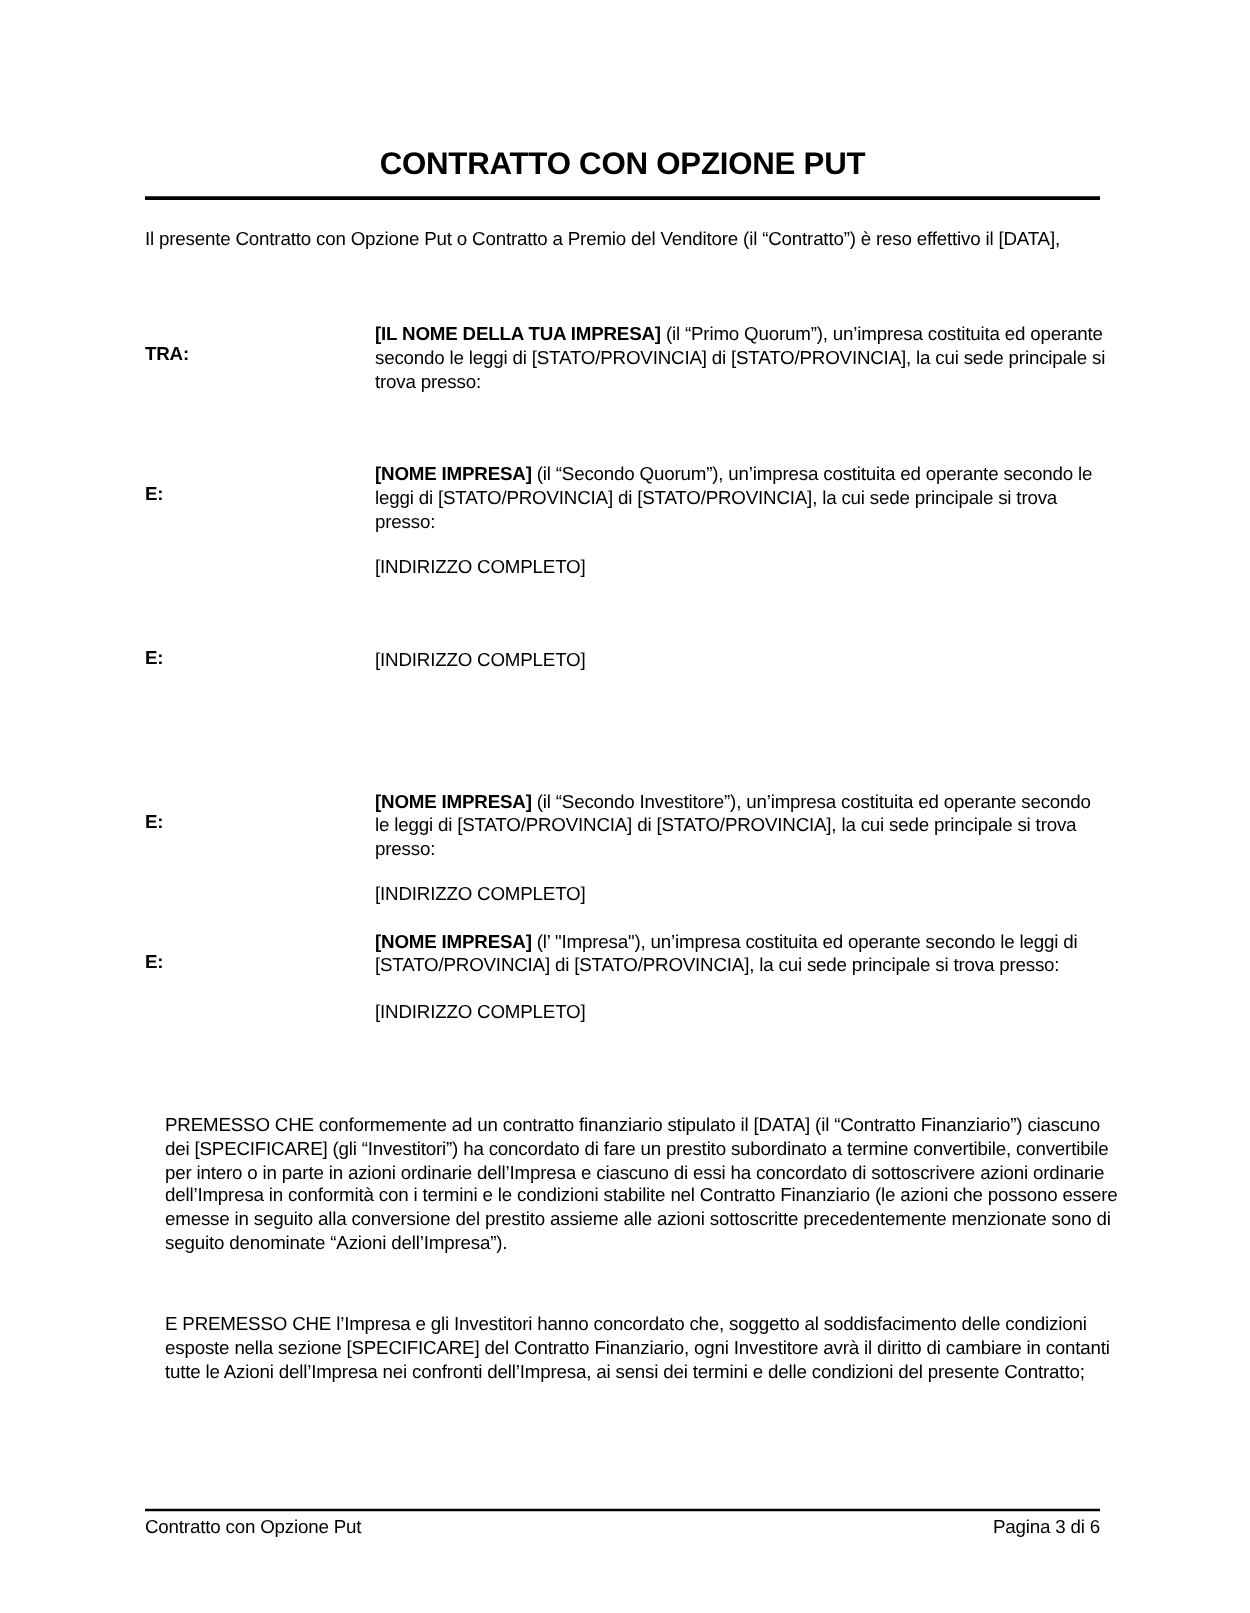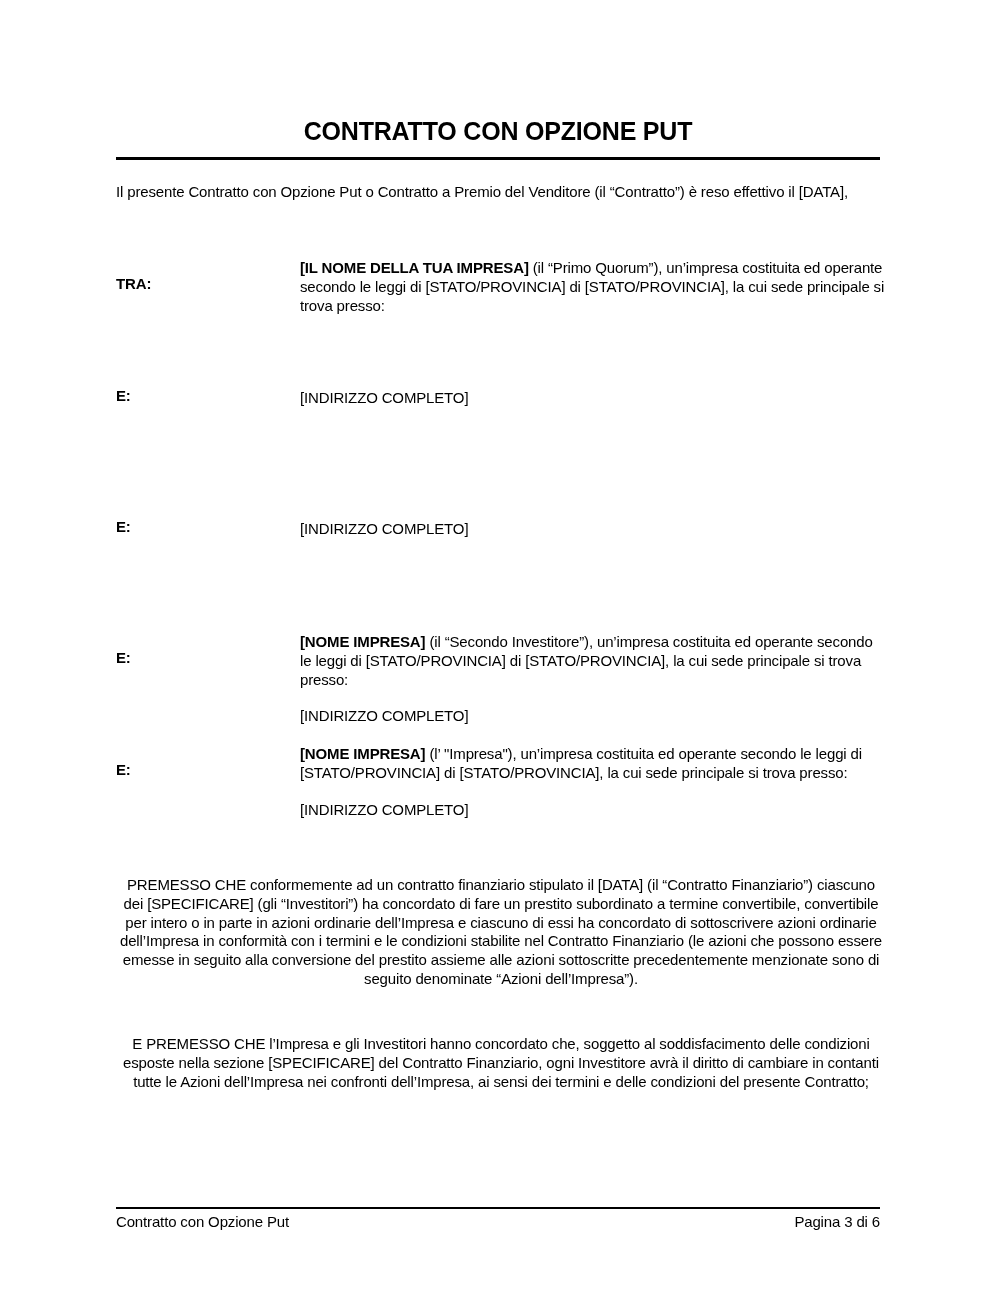--- a/index.html
+++ b/index.html
@@ -73,22 +73,21 @@
     .party-desc { margin: 0; }
     .party-desc b { font-weight: bold; }
     .party-address {
       margin: 0;
       margin-top: 18px;
     }
     .recital {
       position: absolute;
       left: 0;
       width: 770px;
-      margin: 0;
-      text-align: center;
+      margin: 16px;
     }
     .footer-rule {
       position: absolute;
       top: 1207px;
       left: 0;
       width: 764px;
       height: 2px;
       background: #000;
     }
     .footer {
@@ -116,20 +115,21 @@
   <div class="party text" style="top:259px;">
     <div class="party-label">TRA:</div>
     <div class="party-body">
       <p class="party-desc"><b>[IL NOME DELLA TUA IMPRESA]</b><span> (il “Primo Quorum”), un’impresa costituita ed operante secondo le leggi di [STATO/PROVINCIA] di [STATO/PROVINCIA], la cui sede principale si trova presso:</span></p>
     </div>
   </div>
 
   <div class="party text" style="top:371px;">
     <div class="party-label">E:</div>
     <div class="party-body">
+      <p class="party-desc"><b>[NOME IMPRESA]</b><span> (il “Secondo Quorum”), un’impresa costituita ed operante secondo le leggi di [STATO/PROVINCIA] di [STATO/PROVINCIA], la cui sede principale si trova presso:</span></p>
       <p class="party-address">[INDIRIZZO COMPLETO]</p>
     </div>
   </div>
 
   <div class="party text" style="top:502px;">
     <div class="party-label">E:</div>
     <div class="party-body">
       <p class="party-address">[INDIRIZZO COMPLETO]</p>
     </div>
   </div>

